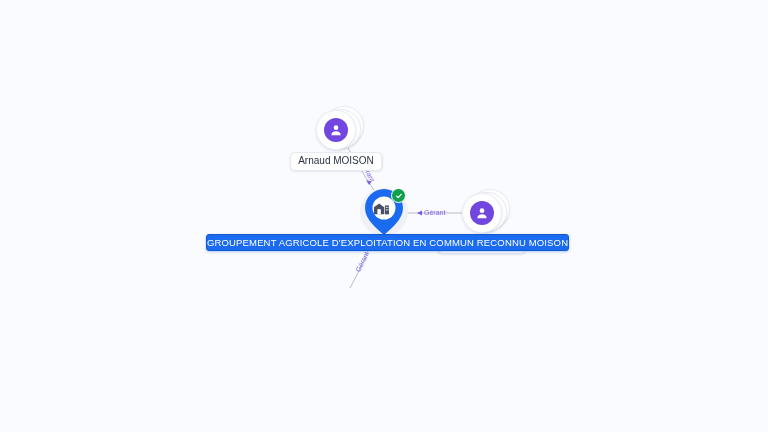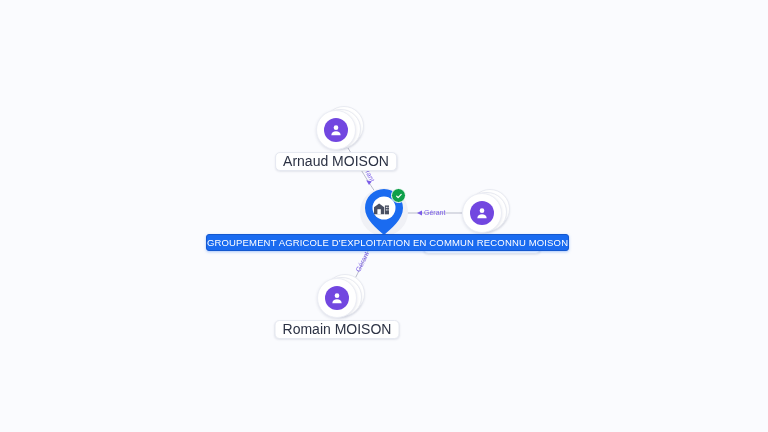--- a/index.html
+++ b/index.html
@@ -79,21 +79,21 @@
   
   .name-chip {
     position: absolute;
     left: 50%;
     top: 100%;
     transform: translate(-50%, 2px);
     background: #ffffff;
     border: 1px solid #e6e9f1;
     border-radius: 5px;
     padding: 2px 7px 3px 7px;
-    font-size: 14px;
+    font-size: 10px;
     line-height: 12px;
     color: #2c3244;
     white-space: nowrap;
     box-shadow: 0 1px 2px rgba(40,50,90,.10);
   }
 
   
   #company-node {
     position: absolute;
     transform: translate(-50%, -50%);
@@ -204,33 +204,20 @@
       <div class="avatar-disc">
         <svg width="14" height="14" viewBox="0 0 24 24" fill="#ffffff">
           <circle cx="12" cy="8" r="4"></circle>
           <path d="M4 21c0-4.4 3.6-7 8-7s8 2.6 8 7z"></path>
         </svg>
       </div>
     </div>
     <div class="name-chip">Adrien MOISON</div>
   </div>
 
-  <div class="node" style="left:337px; top:298px;">
-    <div class="stack s1"></div>
-    <div class="stack s2"></div>
-    <div class="avatar-ring">
-      <div class="avatar-disc">
-        <svg width="14" height="14" viewBox="0 0 24 24" fill="#ffffff">
-          <circle cx="12" cy="8" r="4"></circle>
-          <path d="M4 21c0-4.4 3.6-7 8-7s8 2.6 8 7z"></path>
-        </svg>
-      </div>
-    </div>
-    <div class="name-chip">Romain MOISON</div>
-  </div>
 
   <div id="company-node" style="left:384px; top:212px;">
     <div class="pin-halo"></div>
     <div class="pin-shape">
       <svg width="38" height="46" viewBox="0 0 38 46" xmlns="http://www.w3.org/2000/svg">
         <path d="M19 0 C8.5 0 0 8.5 0 19 C0 31 12 39.5 19 46 C26 39.5 38 31 38 19 C38 8.5 29.5 0 19 0 Z" fill="#1a6bf0"></path>
         <circle cx="19" cy="19" r="11.5" fill="#ffffff"></circle>
       </svg>
 
       <span style="position:absolute; left:8px; top:11px;">

